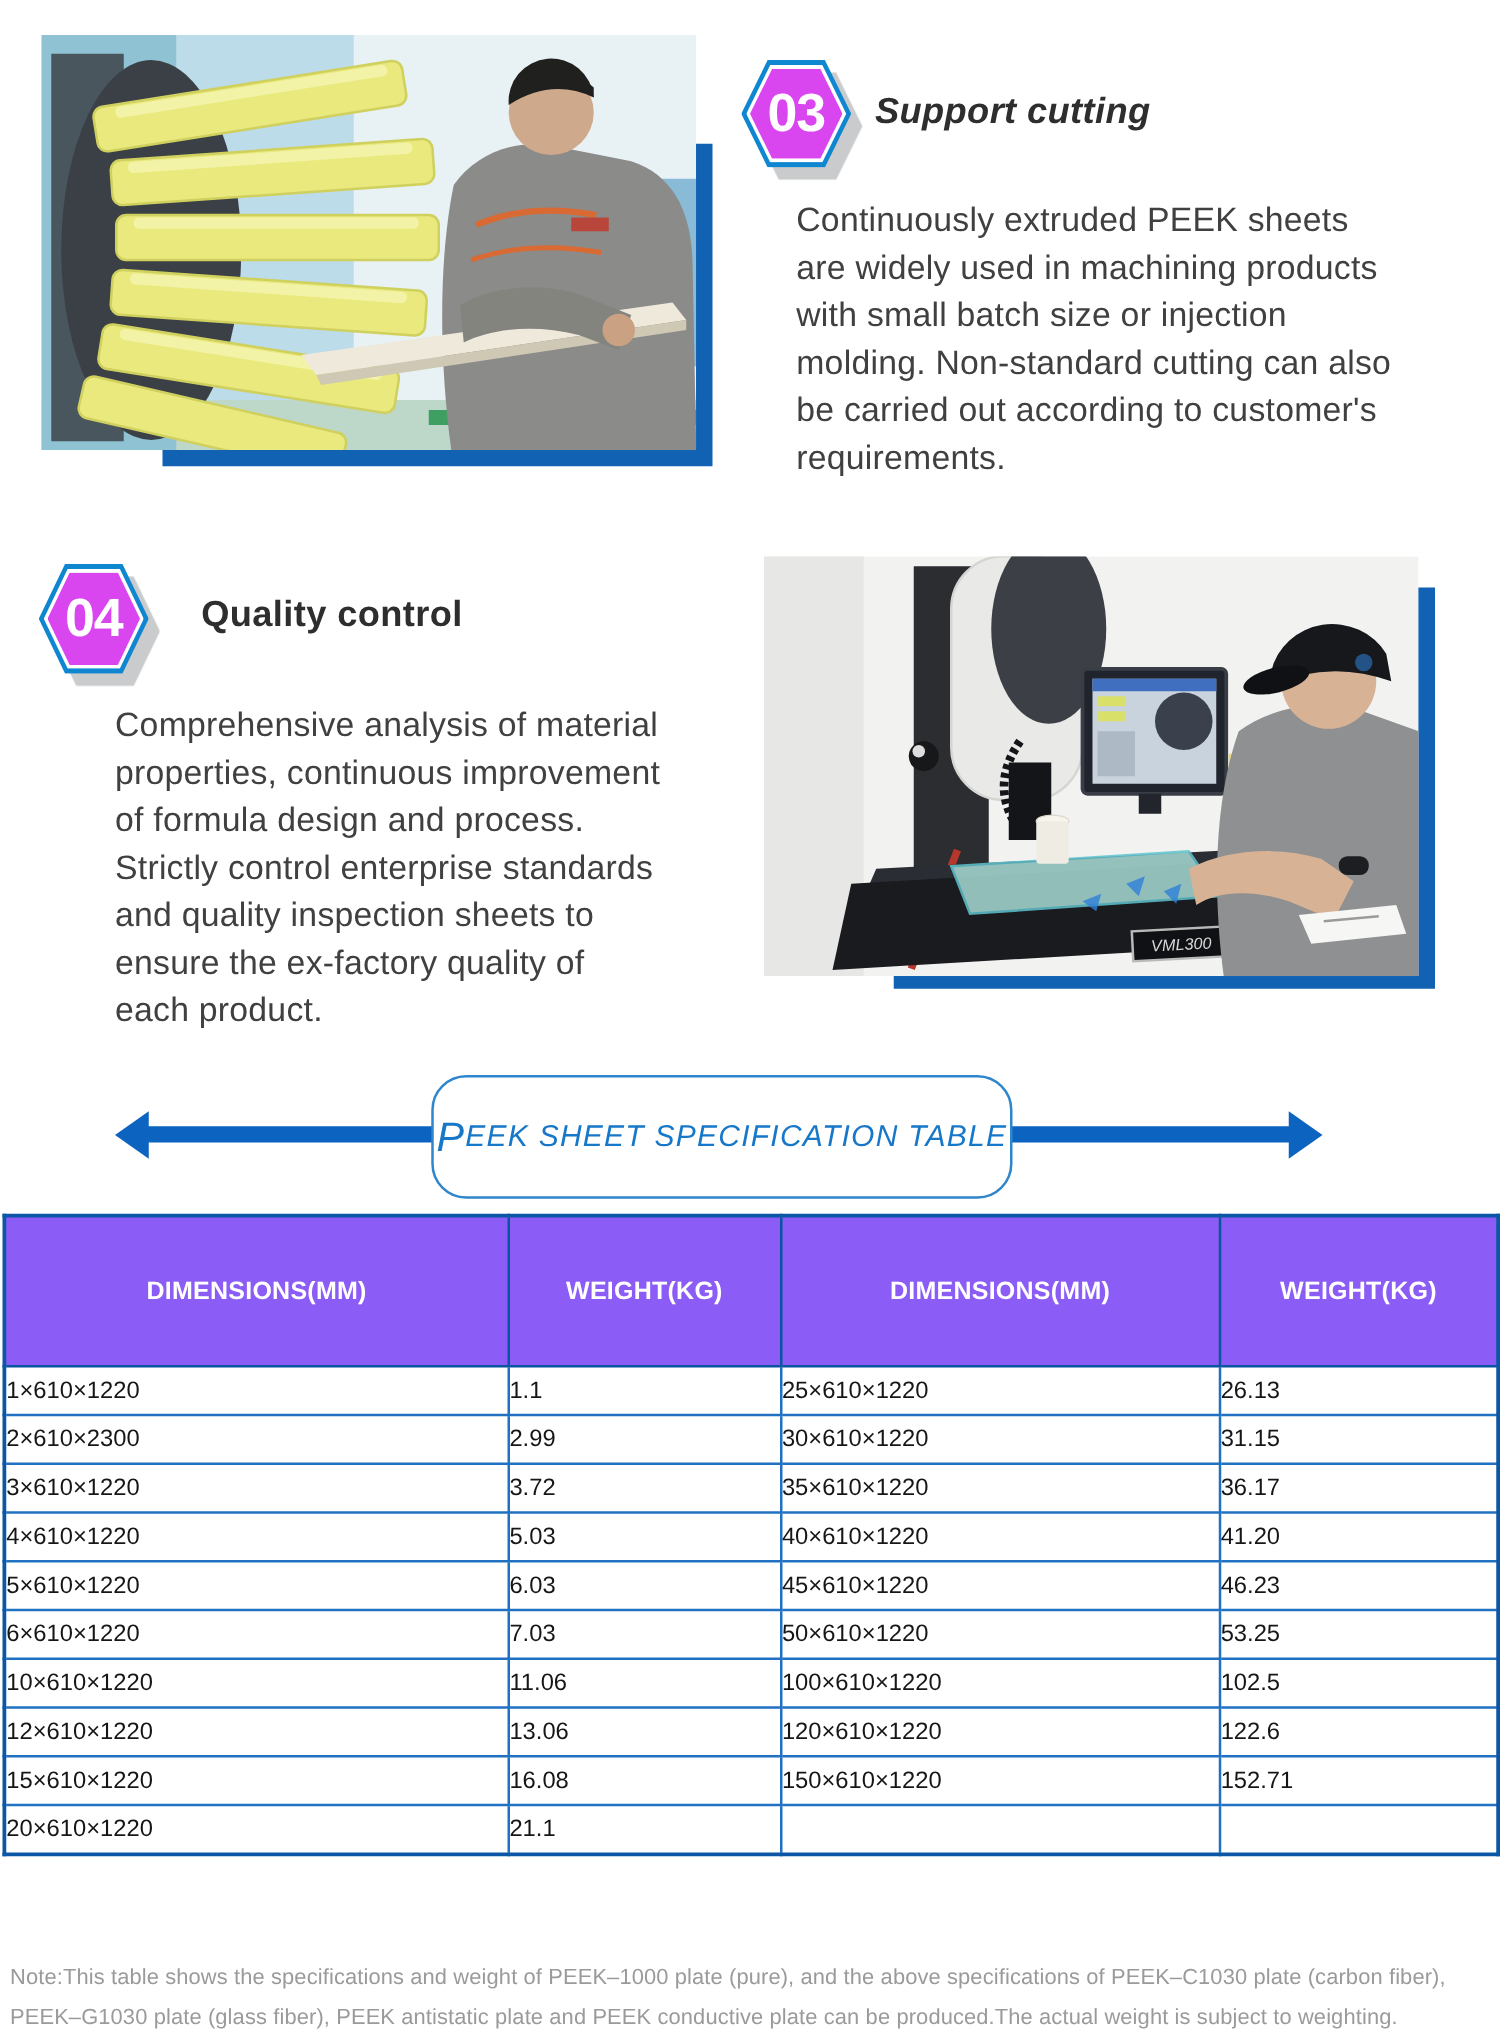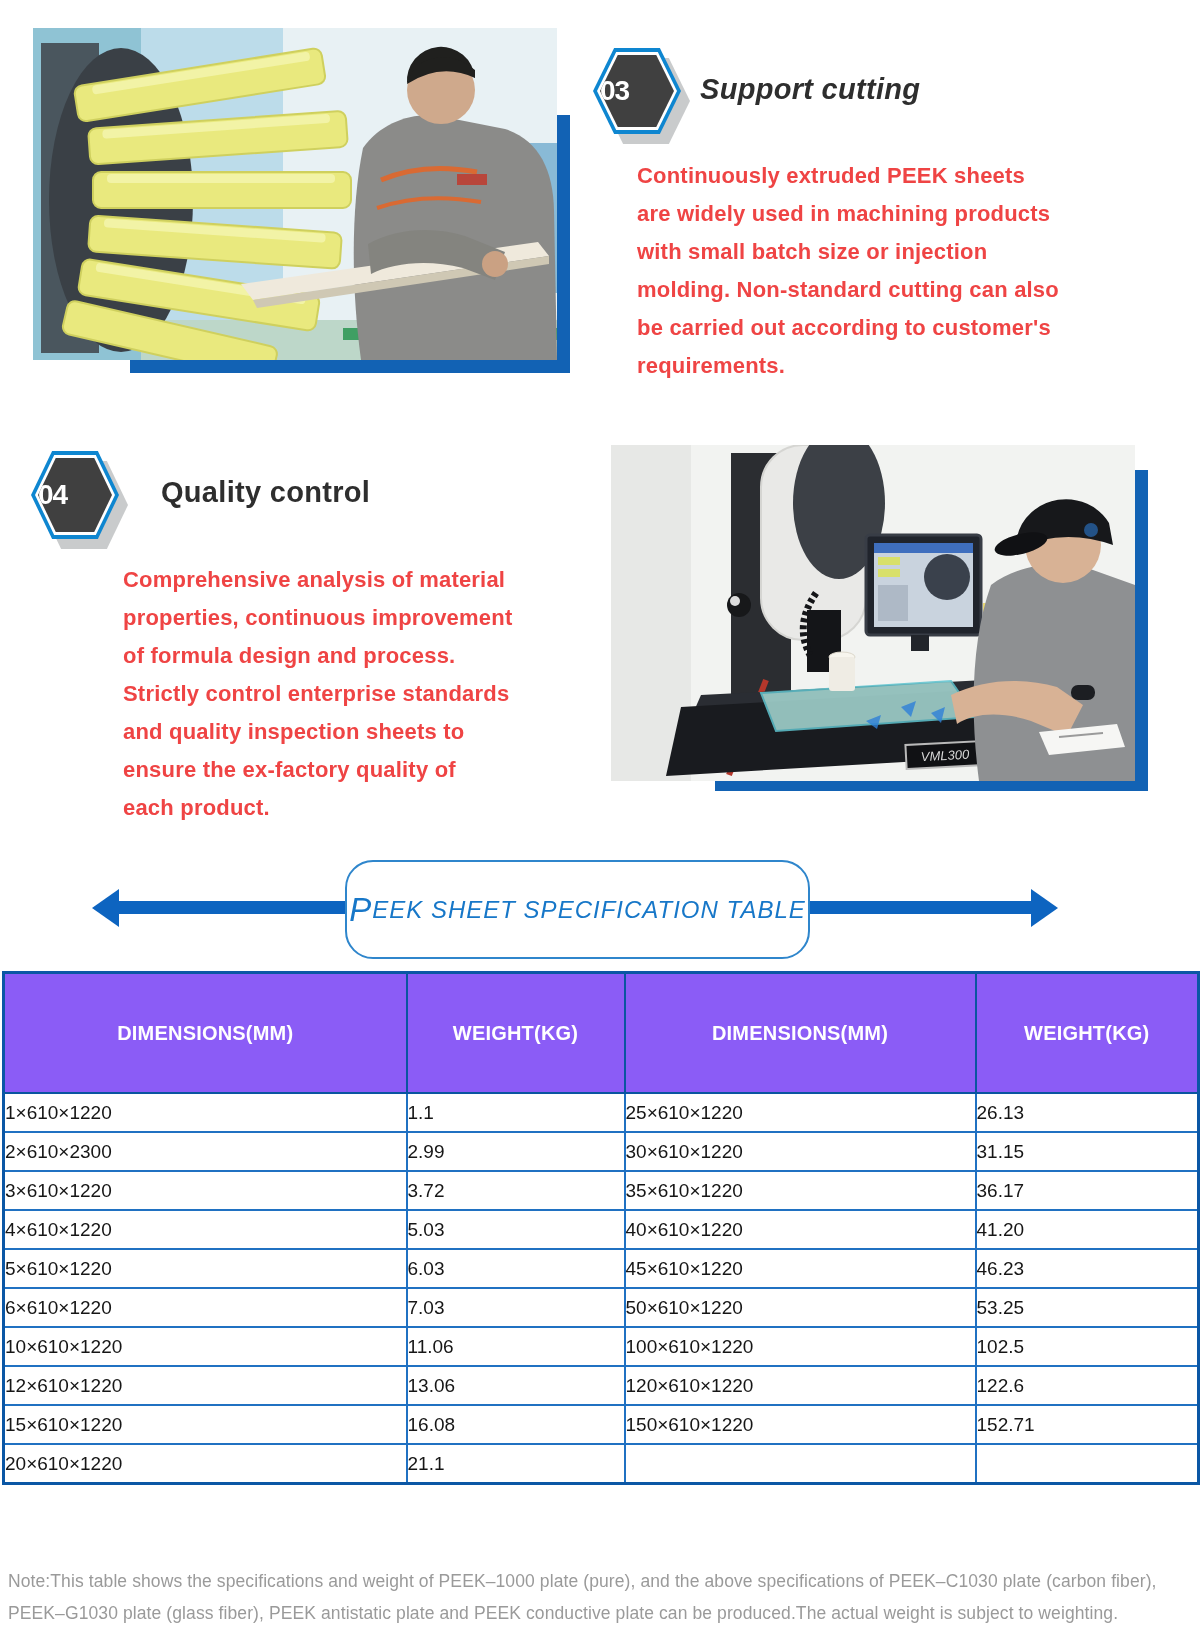--- a/index.html
+++ b/index.html
@@ -15,33 +15,33 @@
   .p2{left:611px;top:445px;width:524px;height:336px;}
   .s2{left:715px;top:470px;width:433px;height:321px;}
 
   
   .hex{position:absolute;filter:drop-shadow(9px 10px 0 #c9cbcc);}
   .hex,.hex .h1,.hex .h2,.hex .h3{box-sizing:border-box;}
   .hex .h1{width:100%;height:100%;background:#0e86d0;position:relative;
            clip-path:polygon(0% 50%,24% 0%,76% 0%,100% 50%,76% 100%,24% 100%);}
   .hex .h2{position:absolute;inset:4px;background:#ffffff;
            clip-path:polygon(0% 50%,24% 0%,76% 0%,100% 50%,76% 100%,24% 100%);}
-  .hex .h3{position:absolute;inset:7px;background:#404040;display:flex;align-items:center;justify-content:flex-start;
+  .hex .h3{position:absolute;inset:7px;background:#d946ef;display:flex;align-items:center;justify-content:center;
            clip-path:polygon(0% 50%,24% 0%,76% 0%,100% 50%,76% 100%,24% 100%);
-           color:#fff;font-weight:bold;font-size:28px;letter-spacing:-1px;}
+           color:#fff;font-weight:bold;font-size:43px;letter-spacing:-1px;}
   .hex03{left:593px;top:48px;width:88px;height:86px;}
   .hex04{left:31px;top:451px;width:88px;height:88px;}
 
   .sec-title{position:absolute;font-size:29px;font-weight:bold;color:#2e2e2e;letter-spacing:.3px;}
   .t03{left:700px;top:73px;font-style:italic;}
   .t04{left:161px;top:476px;}
 
-  .para{position:absolute;font-size:22px;line-height:38px;color:#ef4444;letter-spacing:.2px;font-weight:bold;}
+  .para{position:absolute;font-size:27px;line-height:38px;color:#404040;letter-spacing:.2px;}
   .p03{left:637px;top:157px;width:520px;}
-  .p04{left:92px;top:561px;width:510px;margin-left:31px;}
+  .p04{left:92px;top:561px;width:510px;}
 
   
   .arrow-bar{position:absolute;left:116px;top:901px;width:920px;height:13px;background:#0d64c0;}
   .arrow-head{position:absolute;width:0;height:0;top:889px;
               border-top:19px solid transparent;border-bottom:19px solid transparent;}
   .ah-left{left:92px;border-right:27px solid #0d64c0;}
   .ah-right{left:1031px;border-left:27px solid #0d64c0;}
   .banner-box{position:absolute;left:345px;top:860px;width:461px;height:95px;background:#fff;
               border:2px solid #2f86cc;border-radius:28px;z-index:2;
               display:flex;align-items:center;justify-content:center;

